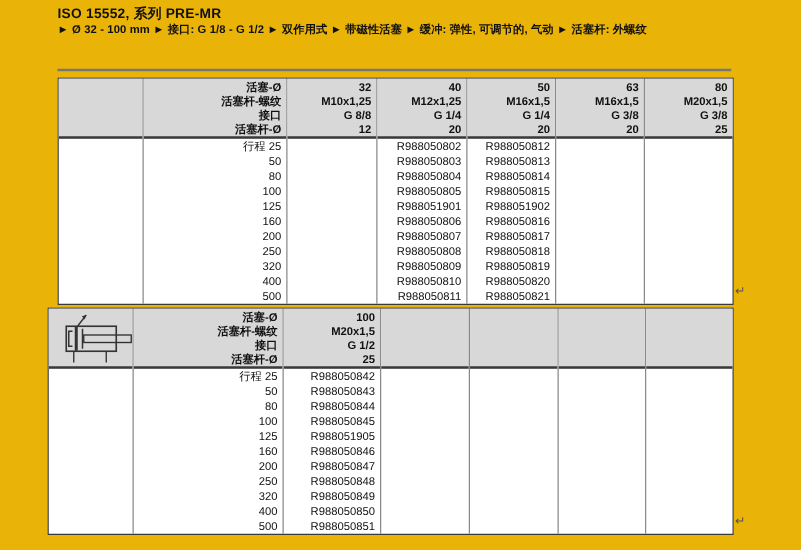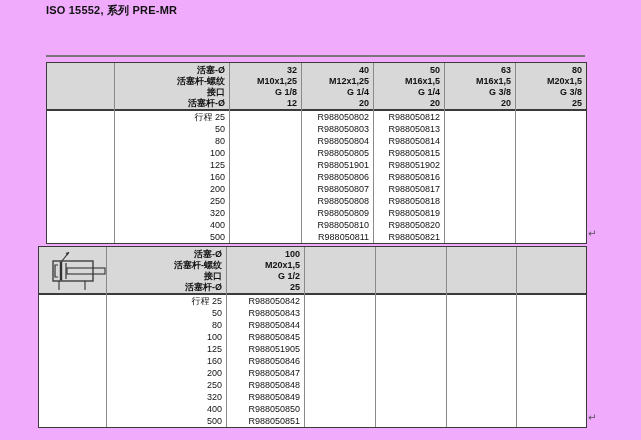--- a/index.html
+++ b/index.html
@@ -1,19 +1,19 @@
 <!DOCTYPE html>
 <html><head>
 <meta charset="utf-8">
 <style>
   html,body{margin:0;padding:0;background:#ffffff;}
   .page{
     position:relative;
     width:641px;height:440px;
-    background:#f0abfc;
+    background:#eab308;
     font-family:"Liberation Sans","DejaVu Sans",sans-serif;
     color:#111111;
     overflow:hidden;
   }
   .title{
     position:absolute;left:46px;top:3px;
     font-size:11px;font-weight:bold;letter-spacing:.2px;
   }
   .subtitle{
     position:absolute;left:46px;top:17px;
@@ -62,20 +62,21 @@
   }
   .rm1{left:588px;top:229px;}
   .rm2{left:588px;top:413px;}
 </style>
 </head>
 <body>
 
 <div class="page">
 
   <div class="title">ISO 15552, 系列 PRE-MR</div>
+  <div class="subtitle">► Ø 32 - 100 mm ► 接口: G 1/8 - G 1/2 ► 双作用式 ► 带磁性活塞 ► 缓冲: 弹性, 可调节的, 气动 ► 活塞杆: 外螺纹</div>
   <div class="top-rule"></div>
 
   <div id="table1" class="ptable" style="left:46px;top:62px;">
       <div class="tcol" style="width: 67px;">
         <div class="thead"></div>
         <div class="tbody"></div>
       </div>
       <div class="tcol bl" style="width: 115px;">
         <div class="thead">
           <div class="hline">活塞-Ø</div>
@@ -94,21 +95,21 @@
           <div class="bline">250</div>
           <div class="bline">320</div>
           <div class="bline">400</div>
           <div class="bline">500</div>
         </div>
       </div>
       <div class="tcol bl" style="width: 72px;">
         <div class="thead">
           <div class="hline">32</div>
           <div class="hline">M10x1,25</div>
-          <div class="hline">G 1/8</div>
+          <div class="hline">G 8/8</div>
           <div class="hline">12</div>
         </div>
       </div>
       <div class="tcol bl" style="width: 72px;">
         <div class="thead">
           <div class="hline">40</div>
           <div class="hline">M12x1,25</div>
           <div class="hline">G 1/4</div>
           <div class="hline">20</div>
         </div>

